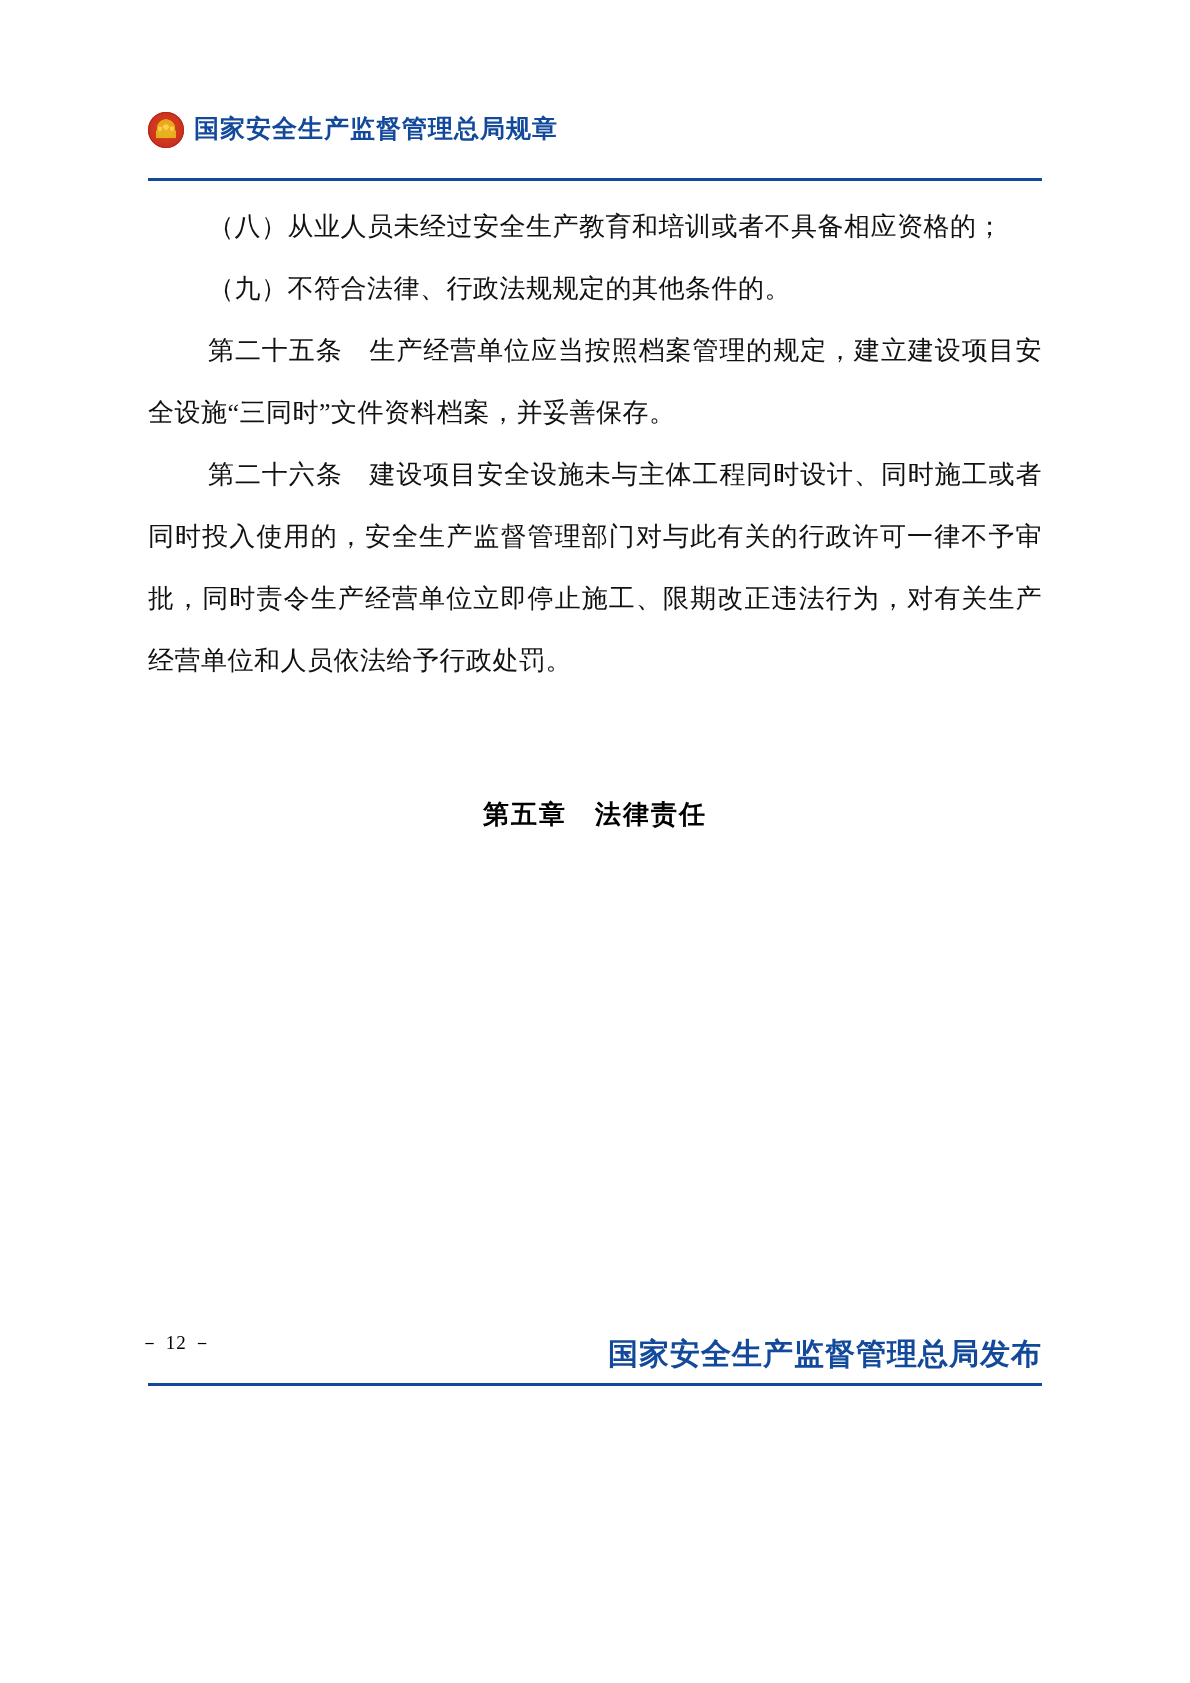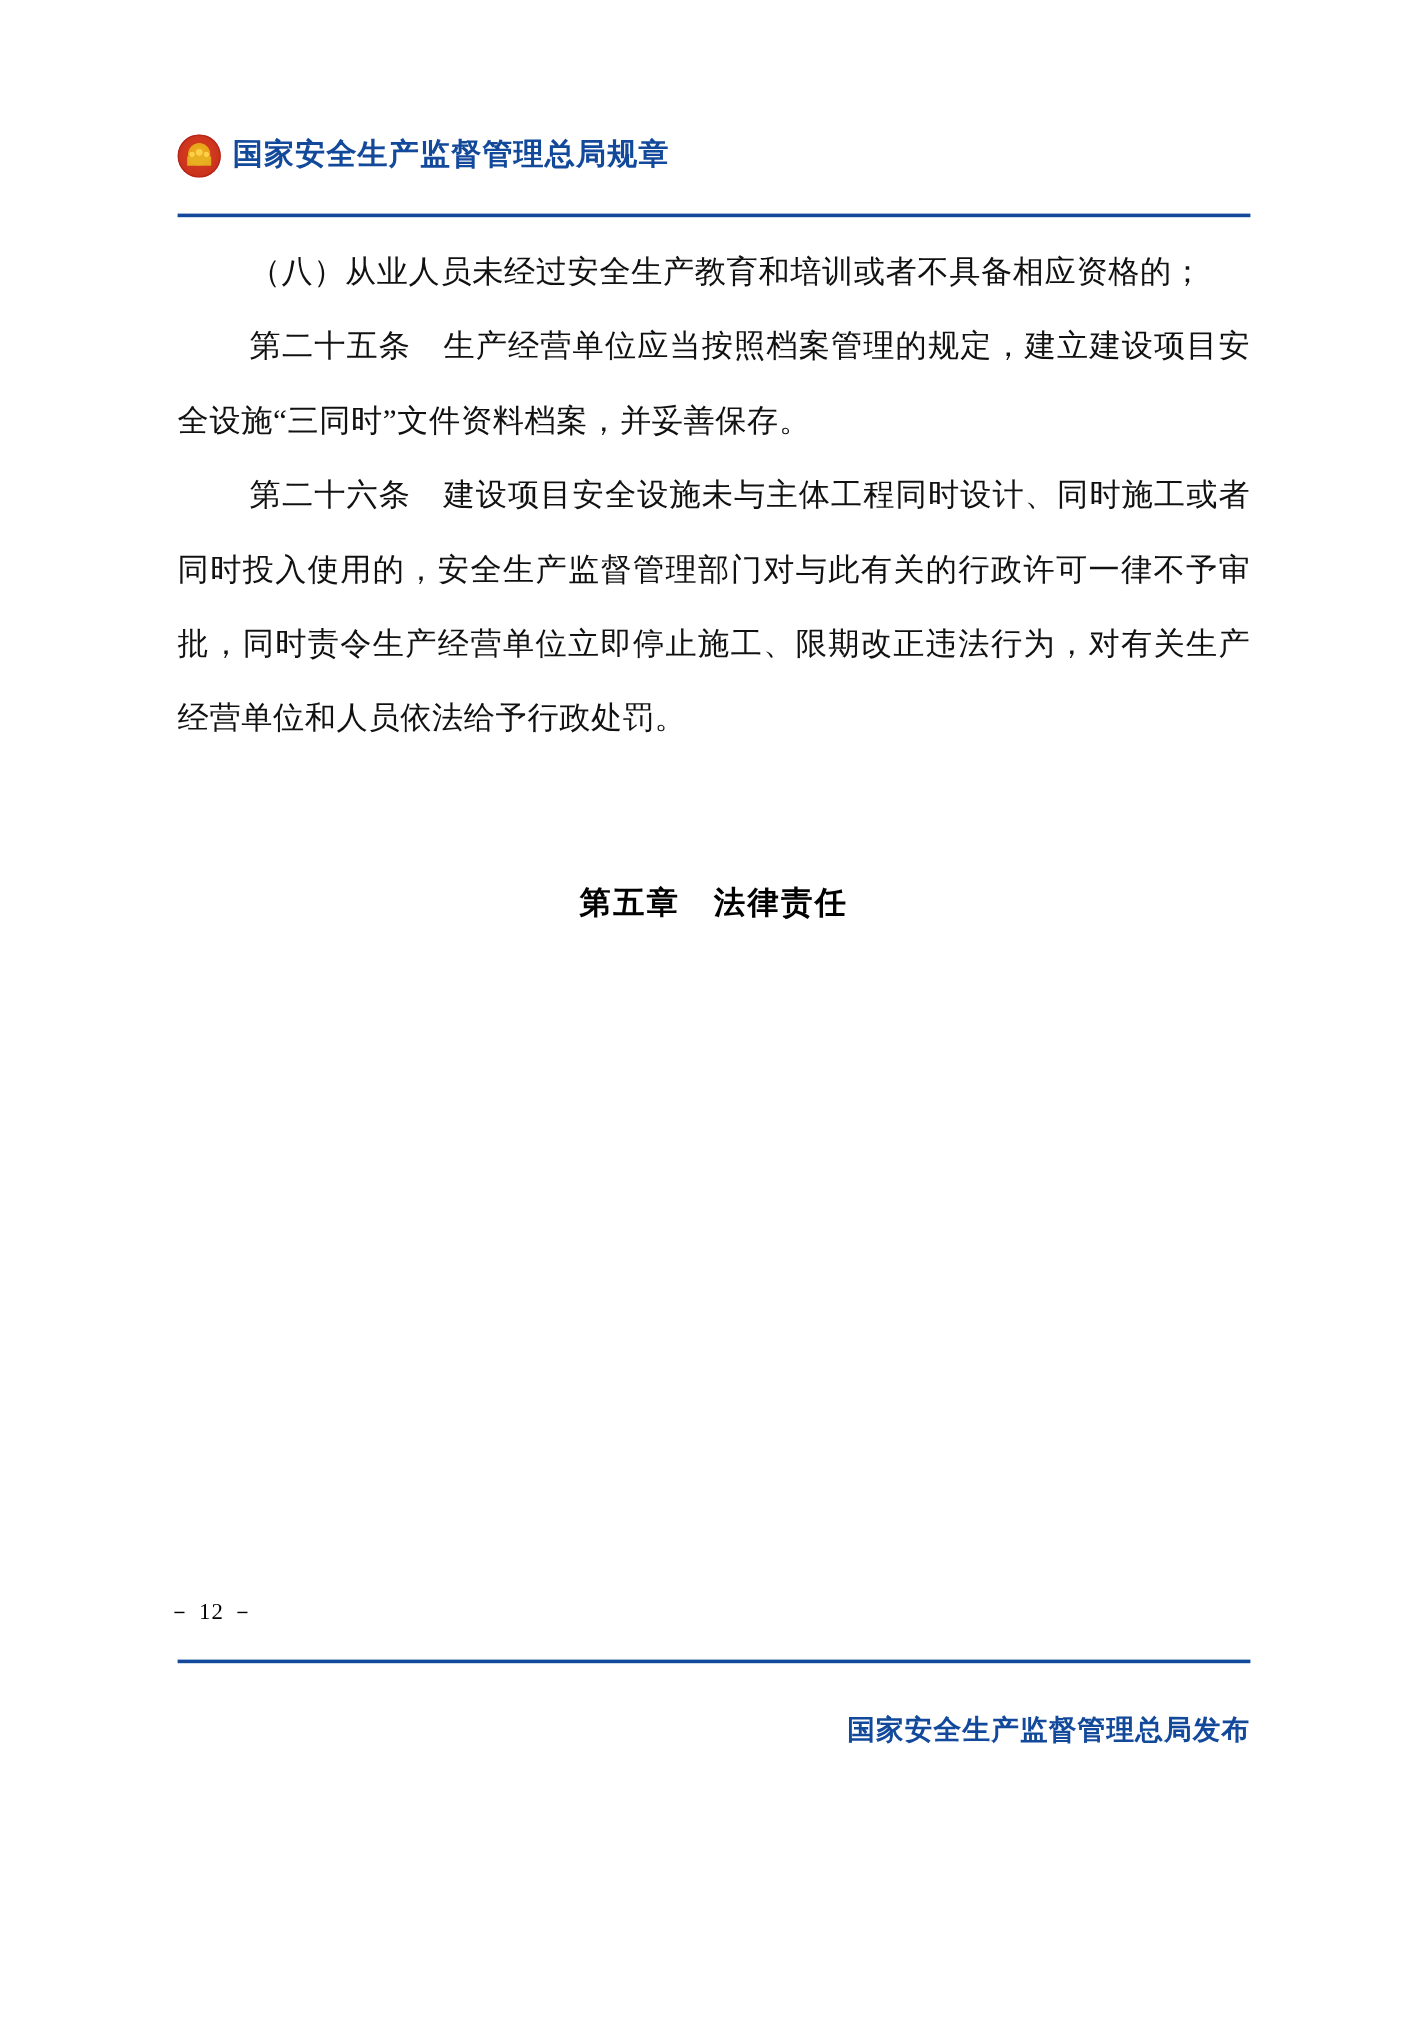--- a/index.html
+++ b/index.html
@@ -124,43 +124,44 @@
     position: absolute;
     left: 148px;
     top: 1383px;
     width: 894px;
     height: 3px;
     background: #13499b;
   }
   .footer-issuer {
     position: absolute;
     right: 148px;
-    top: 1426px;
+    top: 1334px;
     font-family: Liberation Sans, sans-serif;
     font-weight: bold;
-    font-size: 23px;
+    font-size: 30px;
     color: #13499b;
     letter-spacing: 1px;
     white-space: nowrap;
   }
 </style>
 </head>
 <body>
 
 <div class="page">
 
   <div class="doc-header">
     <div class="emblem"></div>
     <div class="header-title">国家安全生产监督管理总局规章</div>
   </div>
 
   <div class="rule-top"></div>
 
   <div class="content">
     <p class="para indent">（八）从业人员未经过安全生产教育和培训或者不具备相应资格的；</p>
+    <p class="para indent">（九）不符合法律、行政法规规定的其他条件的。</p>
     <p class="para indent">第二十五条　生产经营单位应当按照档案管理的规定，建立建设项目安全设施“三同时”文件资料档案，并妥善保存。</p>
     <p class="para indent">第二十六条　建设项目安全设施未与主体工程同时设计、同时施工或者同时投入使用的，安全生产监督管理部门对与此有关的行政许可一律不予审批，同时责令生产经营单位立即停止施工、限期改正违法行为，对有关生产经营单位和人员依法给予行政处罚。</p>
 
     <div class="gap-block"></div>
 
     <h2 class="chapter-title">第五章　法律责任</h2>
 
     <div class="gap-after-chapter"></div>
 
   </div>

